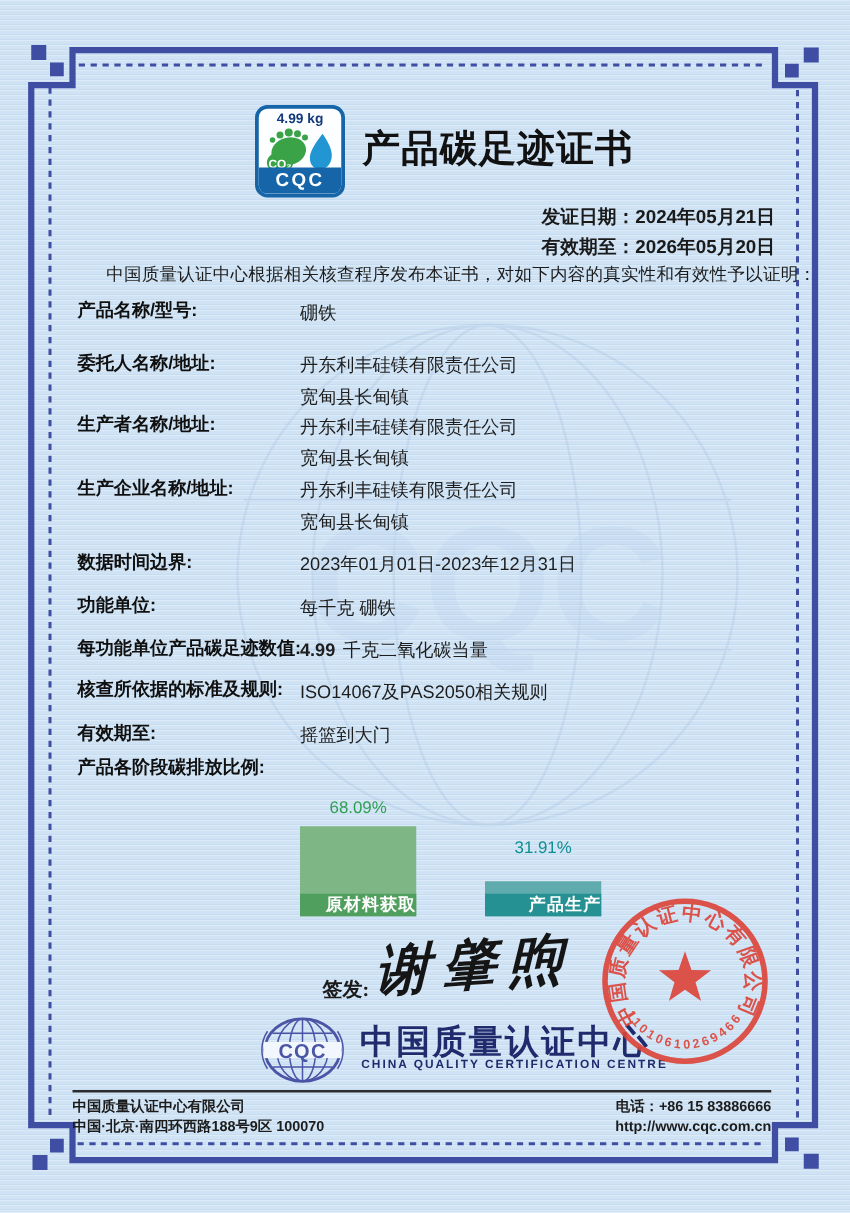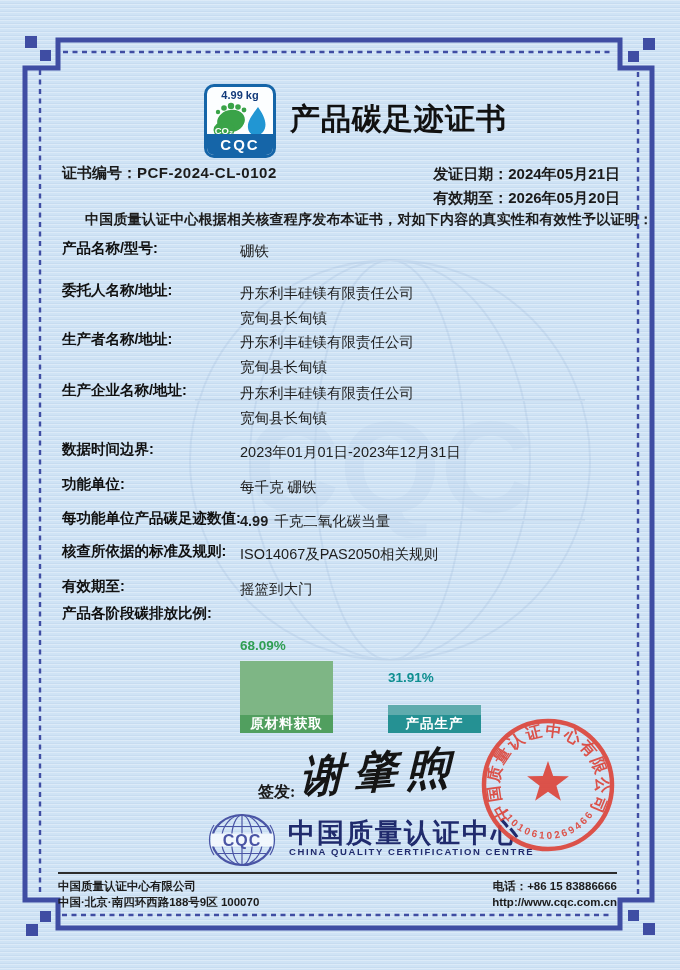--- a/index.html
+++ b/index.html
@@ -30,36 +30,36 @@
   .badge-cqc{position:absolute;left:0;right:0;bottom:0;height:21px;background:var(--badge-blue);color:#fff;
     font-weight:bold;font-size:15px;text-align:center;line-height:21px;letter-spacing:2px}
   .badge svg{position:absolute;left:1px;top:14px}
   .page-title{left:290px;top:99px;font-size:30px;font-weight:bold;color:#111;letter-spacing:1px}
   .serif-label{font-family:"Liberation Serif",serif;font-weight:bold}
   .cert-no{left:62px;top:164px;font-size:15px}
   .cert-no .val{font-weight:bold;letter-spacing:.5px}
   .meta-dates{right:60px;top:162px;font-size:15px;text-align:center}
   .meta-dates .row{height:24px;line-height:24px}
   .meta-dates .val{font-weight:600}
-  .intro{left:85px;top:211px;font-size:14px;font-weight:700;color:#1c1c1c;letter-spacing:.2px}
+  .intro{left:85px;top:211px;font-size:14px;font-weight:400;color:#1c1c1c;letter-spacing:.2px}
   
   .frow{position:absolute;left:62px;right:36px;font-size:14.5px}
   .flabel{position:absolute;left:0;top:0;font-weight:bold;color:#101010}
   .fvalue{position:absolute;left:178px;top:0;line-height:25px;color:#1d1d1d;font-weight:500}
   .fvalue b{font-weight:bold;margin-right:6px}
   
   .chart{position:absolute;left:0;top:626px;width:680px;height:107px}
   .bar{position:absolute;bottom:0;width:93px}
   .b1{left:240px;background:var(--bar1-fill)}
   .b2{left:388px;background:var(--bar2-fill)}
   .bar-cap{position:absolute;left:0;right:0;bottom:0;height:18px;color:#fff;font-weight:bold;font-size:13.5px;
-    text-align:center;line-height:18px;letter-spacing:1px}
+    text-align:right;line-height:18px;letter-spacing:1px}
   .b1 .bar-cap{background:var(--bar1-strip)}
   .b2 .bar-cap{background:var(--bar2-strip)}
-  .bar-val{position:absolute;width:93px;font-size:13.5px;font-weight:bold}
+  .bar-val{position:absolute;width:93px;text-align:center;font-size:13.5px;font-weight:normal}
   .v1{left:240px;top:12px;color:var(--bar1-value)}
   .v2{left:388px;top:44px;color:var(--bar2-value)}
   
   .sign-label{left:258px;top:782px;font-size:16px}
   .sign-name{left:300px;top:748px;font-size:44px;font-family:"Liberation Serif",serif;font-weight:bold;
     font-style:italic;letter-spacing:9px;color:#151515;transform:rotate(-4deg) skewX(-4deg);transform-origin:left center}
   
   .org-globe{left:208px;top:812px}
   .org-cn{left:288px;top:815px;font-size:27px;font-weight:bold;color:var(--logo-text);letter-spacing:2px}
   .org-en{left:289px;top:846px;font-size:9.5px;font-weight:bold;color:var(--logo-text);letter-spacing:1.6px}
@@ -119,23 +119,20 @@
       <circle cx="36" cy="9" r="2.4" fill="var(--foot-green)"></circle>
       <ellipse cx="23" cy="20" rx="14" ry="11" fill="var(--foot-green)" transform="rotate(-14 23 20)"></ellipse>
       <ellipse cx="16" cy="29" rx="10.5" ry="8.5" fill="var(--foot-green)"></ellipse>
       <path d="M50,6 C57,16 60,24 55,31 C50,37 41,35 40,27 C39,20 45,13 50,6 Z" fill="var(--drop-blue)"></path>
       <text x="16" y="33" text-anchor="middle" font-size="9.5" font-weight="bold" fill="#ffffff">CO₂</text>
     </svg>
     <div class="badge-cqc">CQC</div>
   </div>
   <div class="abs page-title">产品碳足迹证书</div>
 
-  <div class="abs cert-no">
-    <span class="serif-label">证书编号：</span><span class="val">PCF-2024-CL-0102</span>
-  </div>
   <div class="abs meta-dates">
     <div class="row"><span class="serif-label">发证日期：</span><span class="val">2024年05月21日</span></div>
     <div class="row"><span class="serif-label">有效期至：</span><span class="val">2026年05月20日</span></div>
   </div>
 
   <div class="abs intro">中国质量认证中心根据相关核查程序发布本证书，对如下内容的真实性和有效性予以证明：</div>
 
   <div class="frow" style="top:239px">
     <span class="flabel">产品名称/型号:</span>
     <div class="fvalue">

